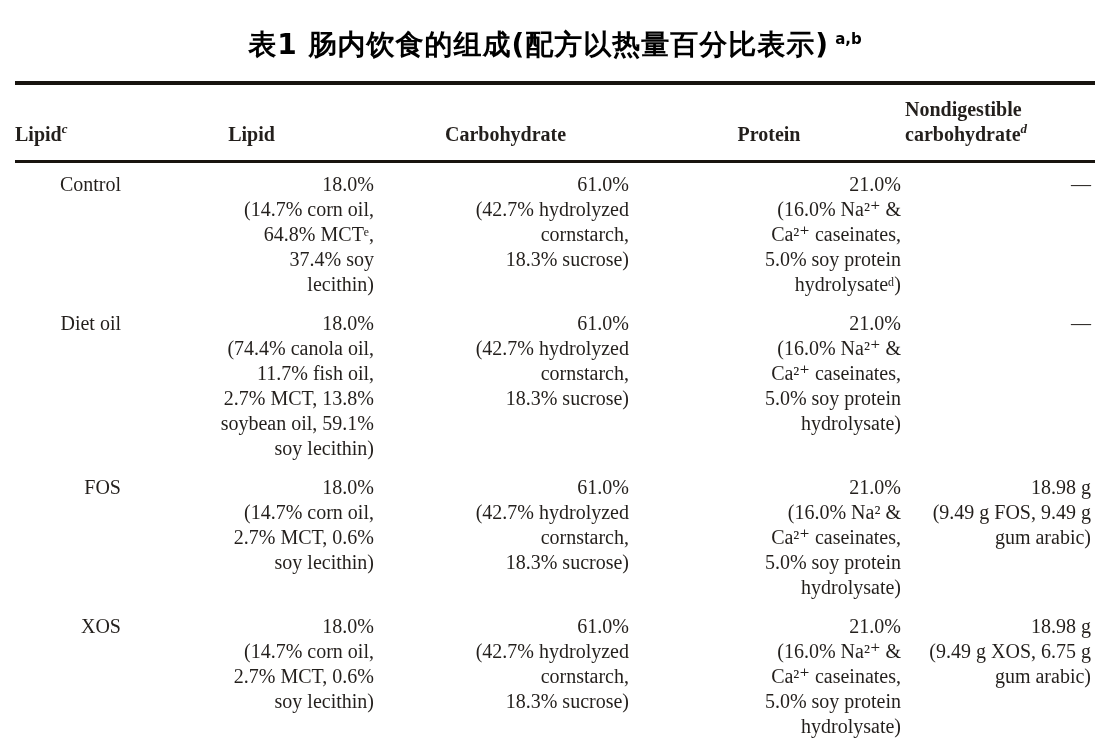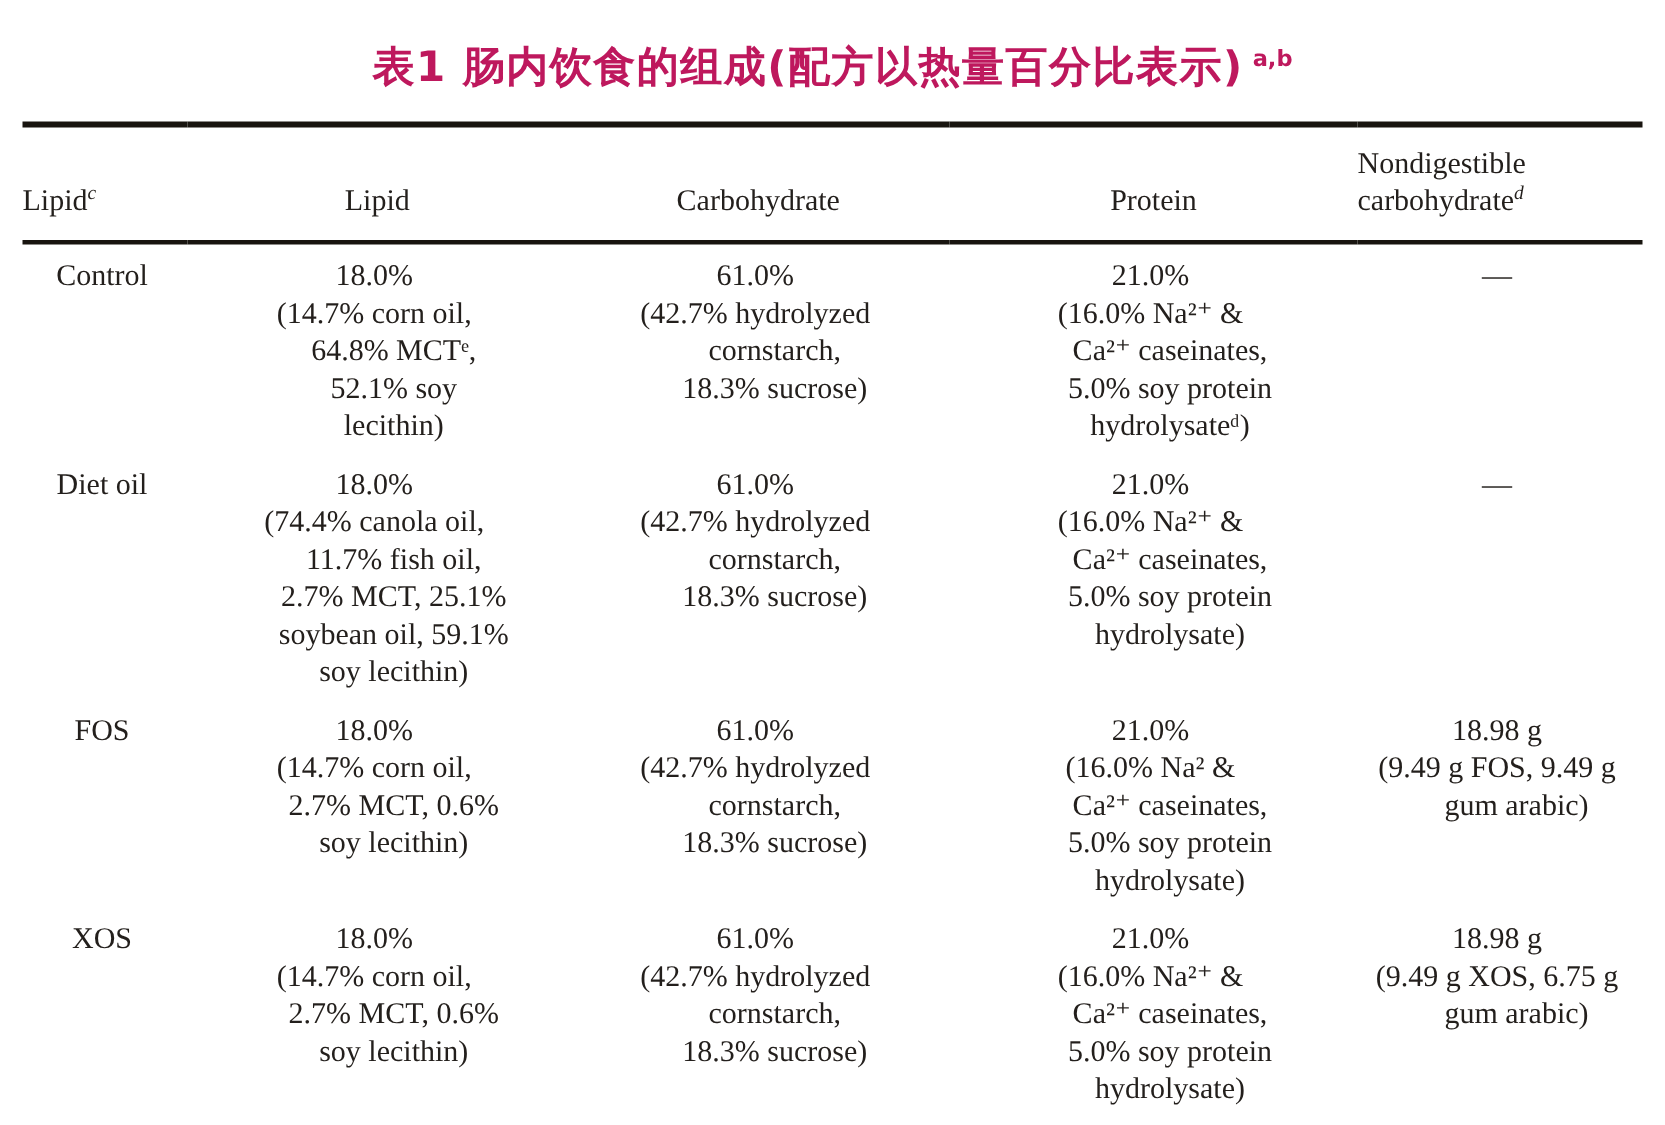--- a/index.html
+++ b/index.html
@@ -10,21 +10,21 @@
   }
   .page{padding:0 15px;}
   .caption{
     margin:20px 0 0;
     text-align:center;
     font-family:"DejaVu Sans","Liberation Sans",sans-serif;
     font-weight:700;
     font-size:28px;
     line-height:38px;
     letter-spacing:1px;
-    color:#be185d;
+    color:#000000;
   }
   .caption sup{
     font-size:15px;
     font-weight:600;
     letter-spacing:0;
     margin-left:6px;
     vertical-align:super;
   }
   table{
     border-collapse:collapse;
@@ -37,30 +37,30 @@
     line-height:25px;
   }
   col.c-diet{width:110px;}
   col.c-lipid{width:253px;}
   col.c-carb{width:255px;}
   col.c-prot{width:272px;}
   col.c-nond{width:190px;}
   thead th{
     border-bottom:3px solid #18140f;
     vertical-align:bottom;
-    font-weight:normal;
+    font-weight:bold;
     font-size:20px;
     padding:12px 0 13px;
   }
   th.al{text-align:left;}
   th.ac{}
   sup.hsup{font-size:13px;font-style:italic;line-height:0;}
   tbody td{
     vertical-align:top;
-    text-align:center;
+    text-align:right;
     padding:7px 4px 7px 0;
   }
   tbody tr:first-child td{padding-top:9px;}
   tbody tr:last-child td{padding-bottom:13px;}
   .cl{white-space:nowrap;}
   .ind{padding-left:26px;}
 </style>
 </head>
 <body>
 
@@ -87,21 +87,21 @@
         <th class="al"><span>Nondigestible carbohydrate</span><sup class="hsup">d</sup></th>
       </tr>
     </thead>
     <tbody>
         <tr>
           <td>Control</td>
           <td>
             <div class="cl">18.0%</div>
             <div class="cl">(14.7% corn oil,</div>
             <div class="cl ind">64.8% MCTᵉ,</div>
-            <div class="cl ind">52.1% soy</div>
+            <div class="cl ind">37.4% soy</div>
             <div class="cl ind">lecithin)</div>
           </td>
           <td>
             <div class="cl">61.0%</div>
             <div class="cl">(42.7% hydrolyzed</div>
             <div class="cl ind">cornstarch,</div>
             <div class="cl ind">18.3% sucrose)</div>
           </td>
           <td>
             <div class="cl">21.0%</div>
@@ -113,21 +113,21 @@
           <td>
             <div class="cl">—</div>
           </td>
         </tr>
         <tr>
           <td>Diet oil</td>
           <td>
             <div class="cl">18.0%</div>
             <div class="cl">(74.4% canola oil,</div>
             <div class="cl ind">11.7% fish oil,</div>
-            <div class="cl ind">2.7% MCT, 25.1%</div>
+            <div class="cl ind">2.7% MCT, 13.8%</div>
             <div class="cl ind">soybean oil, 59.1%</div>
             <div class="cl ind">soy lecithin)</div>
           </td>
           <td>
             <div class="cl">61.0%</div>
             <div class="cl">(42.7% hydrolyzed</div>
             <div class="cl ind">cornstarch,</div>
             <div class="cl ind">18.3% sucrose)</div>
           </td>
           <td>

